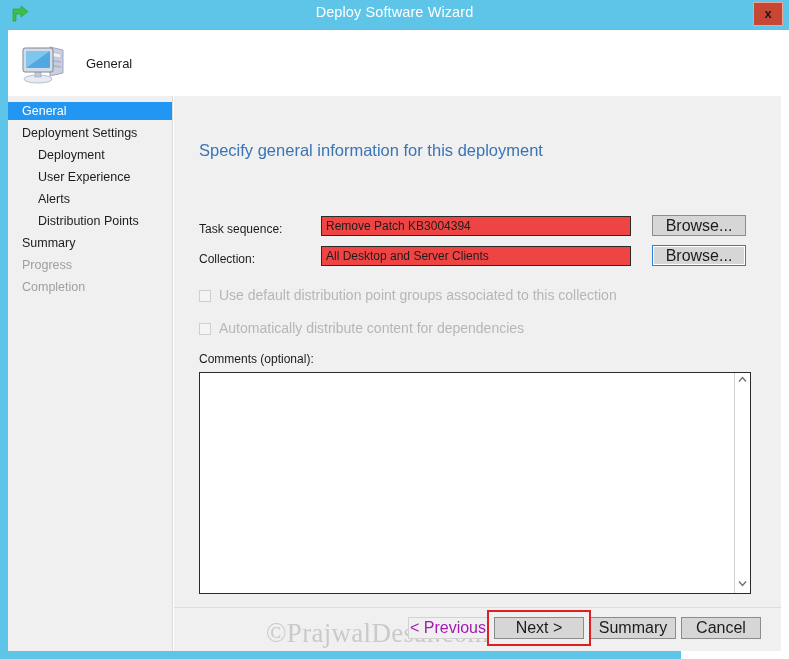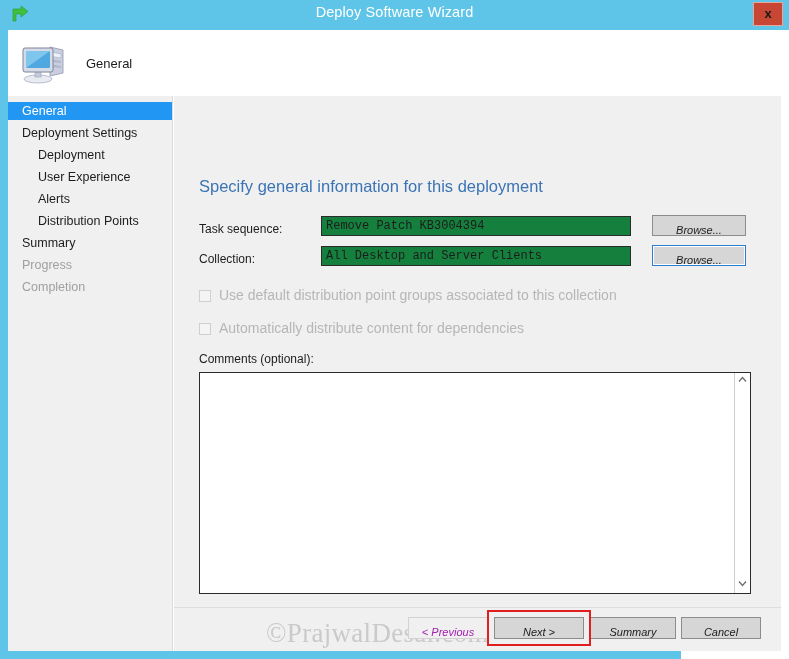--- a/index.html
+++ b/index.html
@@ -132,55 +132,53 @@
     border-left: 1px solid #ffffff;
     box-sizing: border-box;
   }
 
   #page-heading {
     position: absolute;
     left: 25px; top: 45px;
     font-size: 16.5px;
     color: #3a74b5;
     white-space: nowrap;
-    margin-top: 36px;
   }
 
   .field-label {
     position: absolute;
     font-size: 12px;
     color: #1c1c1c;
     white-space: nowrap;
     text-align: center;
   }
 
   .text-input {
     position: absolute;
-    background: #15803d;
+    background: #ef4444;
     border: 1px solid #2b2b2b;
     box-sizing: border-box;
-    font-family: Liberation Mono, monospace;
+    font-family: Liberation Sans, sans-serif;
     font-size: 12px;
     color: #1c1c1c;
     padding: 0 4px;
     outline: none;
   }
 
   .btn {
     position: absolute;
     background: #d6d6d6;
     border: 1px solid #8c8c8c;
     box-sizing: border-box;
     font-family: "Liberation Sans", sans-serif;
-    font-size: 11px;
+    font-size: 16px;
     color: #1c1c1c;
     text-align: center;
     cursor: pointer;
-    padding: 8px;
-    font-style: italic;
+    padding: 0;
   }
   .btn.focused {
     border: 1px solid #2b7cd3;
     box-shadow: inset 0 0 0 1px #ffffff;
   }
   .btn.disabled {
     color: #a21caf;
     background: #f0f0f0;
     border: 1px solid #d2d2d2;
   }

